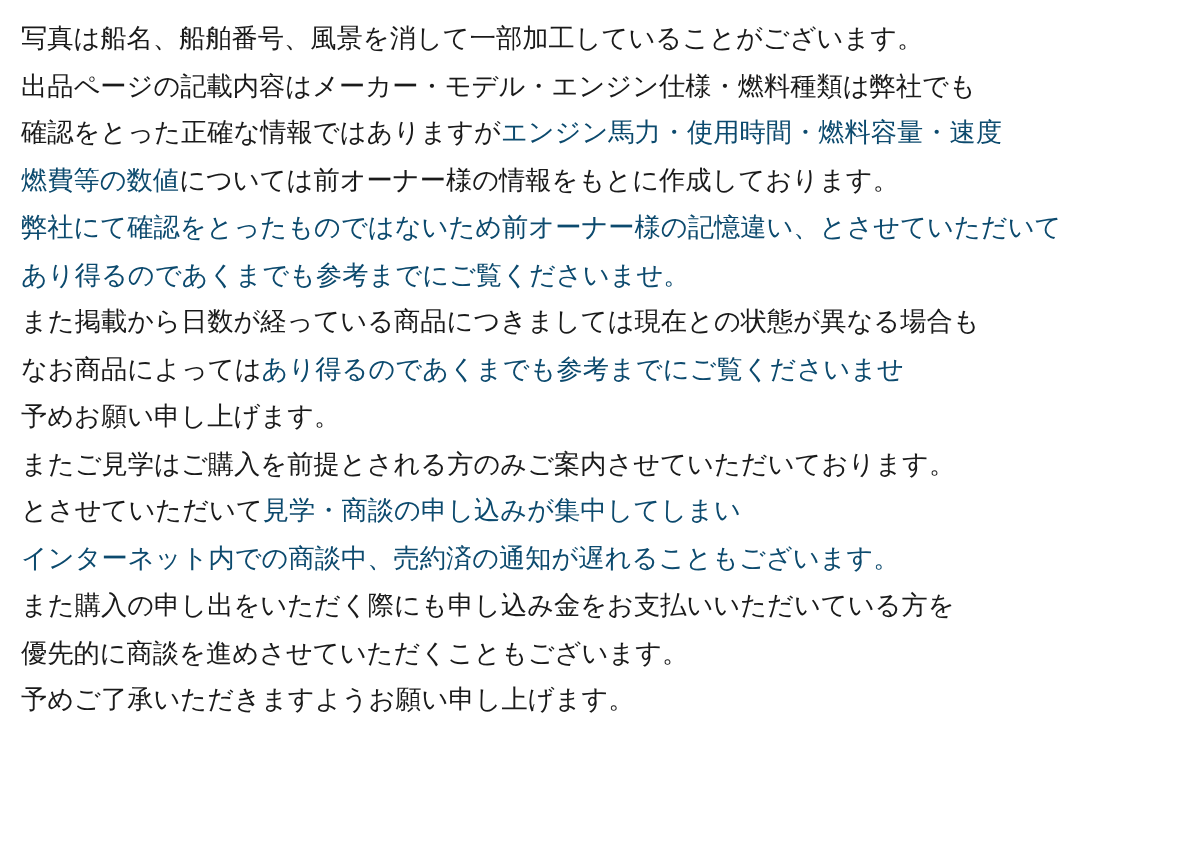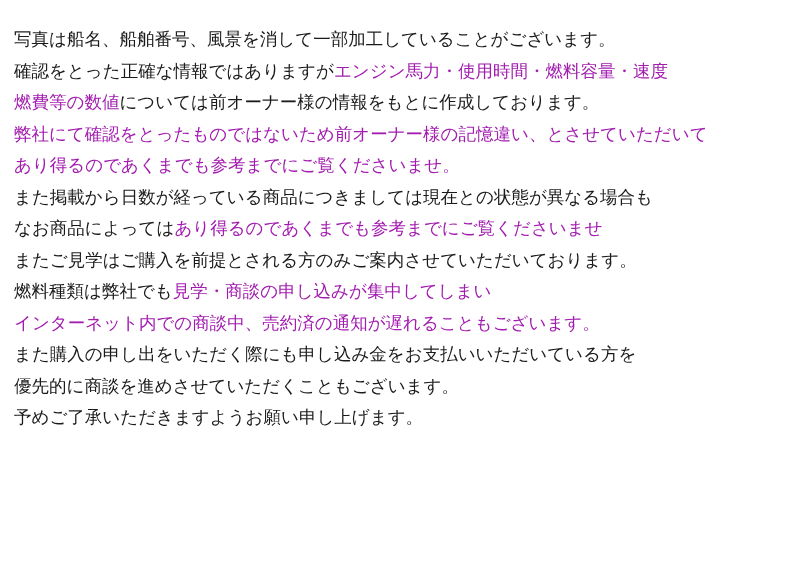--- a/index.html
+++ b/index.html
@@ -8,49 +8,50 @@
   }
   body {
     width: 800px;
     height: 576px;
     background: #ffffff;
     font-family: "Liberation Sans", sans-serif;
   }
   #notice {
     padding: 10px 20px 0 14px;
     box-sizing: border-box;
-    margin-top: 14px;
   }
   .line {
     font-size: 17.5px;
     line-height: 31.5px;
     color: #1a1a1a;
     white-space: pre-wrap;
     letter-spacing: 0px;
   }
   .seg {
     display: inline;
   }
   .seg.black {
     color: #1a1a1a;
   }
   .seg.red {
-    color: #a21caf;
+    color: #0c4a6e;
   }
 </style>
 </head>
 <body>
 
 <div id="notice">
     <div class="line"><span class="seg black">写真は船名、船舶番号、風景を消して一部加工していることがございます。</span></div>
+    <div class="line"><span class="seg black">出品ページの記載内容はメーカー・モデル・エンジン仕様・燃料種類は弊社でも</span></div>
     <div class="line"><span class="seg black">確認をとった正確な情報ではありますが</span><span class="seg red">エンジン馬力・使用時間・燃料容量・速度</span></div>
     <div class="line"><span class="seg red">燃費等の数値</span><span class="seg black">については前オーナー様の情報をもとに作成しております。</span></div>
     <div class="line"><span class="seg red">弊社にて確認をとったものではないため前オーナー様の記憶違い、とさせていただいて</span></div>
     <div class="line"><span class="seg red">あり得るのであくまでも参考までにご覧くださいませ。</span></div>
     <div class="line"><span class="seg black">また掲載から日数が経っている商品につきましては現在との状態が異なる場合も</span></div>
     <div class="line"><span class="seg black">なお商品によっては</span><span class="seg red">あり得るのであくまでも参考までにご覧くださいませ</span></div>
+    <div class="line"><span class="seg black">予めお願い申し上げます。</span></div>
     <div class="line"><span class="seg black">またご見学はご購入を前提とされる方のみご案内させていただいております。</span></div>
-    <div class="line"><span class="seg black">燃料種類は弊社でも</span><span class="seg red">見学・商談の申し込みが集中してしまい</span></div>
+    <div class="line"><span class="seg black">とさせていただいて</span><span class="seg red">見学・商談の申し込みが集中してしまい</span></div>
     <div class="line"><span class="seg red">インターネット内での商談中、売約済の通知が遅れることもございます。</span></div>
     <div class="line"><span class="seg black">また購入の申し出をいただく際にも申し込み金をお支払いいただいている方を</span></div>
     <div class="line"><span class="seg black">優先的に商談を進めさせていただくこともございます。</span></div>
     <div class="line"><span class="seg black">予めご了承いただきますようお願い申し上げます。</span></div>
   </div>
 
 </body></html>

